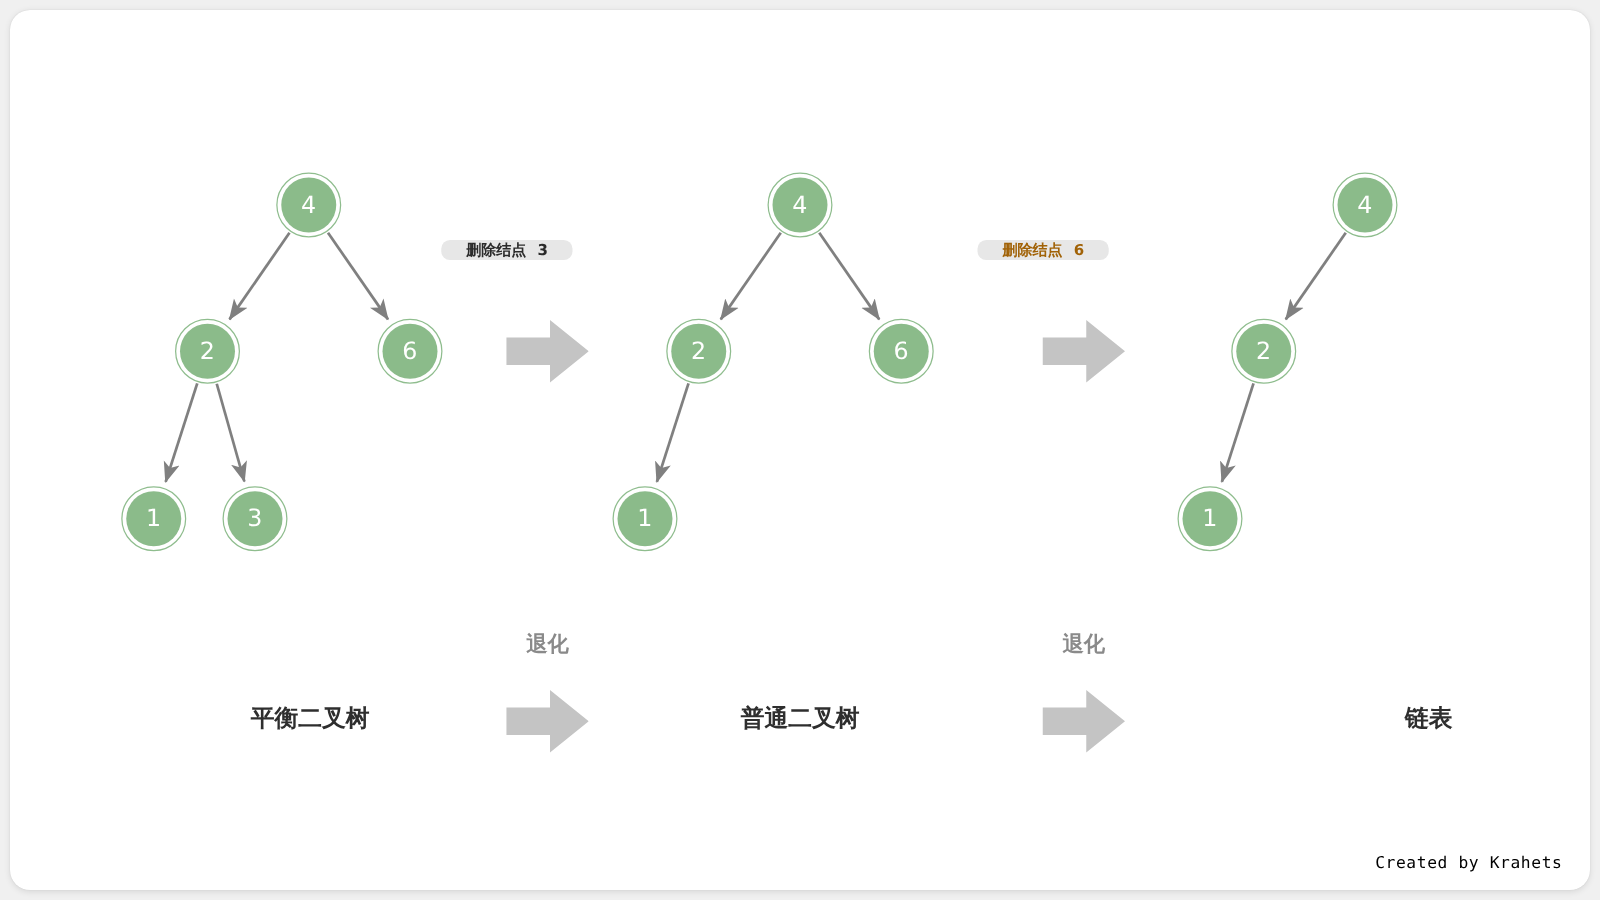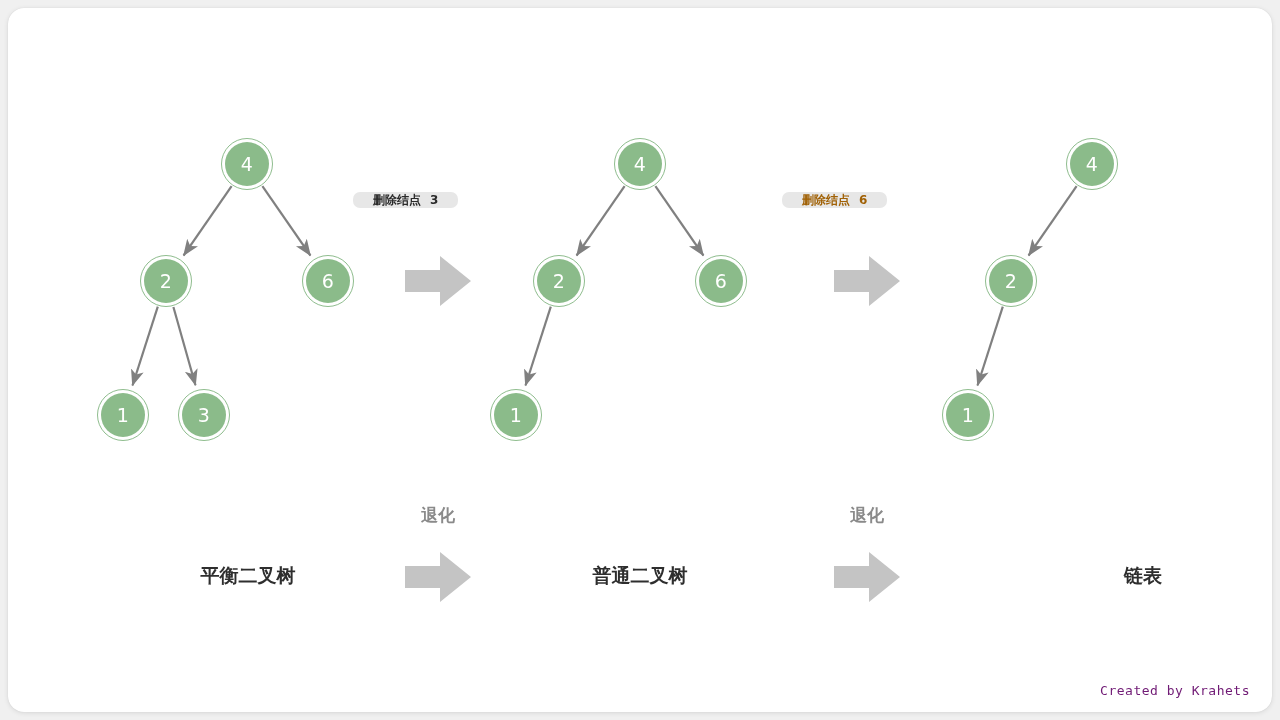--- a/index.html
+++ b/index.html
@@ -119,21 +119,21 @@
     line-height: 1.2;
   }
 
   
   .watermark {
     position: absolute;
     right: 22px;
     bottom: 14px;
     font-family: "DejaVu Sans Mono", "Liberation Mono", monospace;
     font-size: 13px;
-    color: #701a75;
+    color: #000000;
     letter-spacing: 0.5px;
     white-space: nowrap;
   }
 </style>
 </head>
 <body>
 
 <div class="canvas">
   <div class="card">
 

